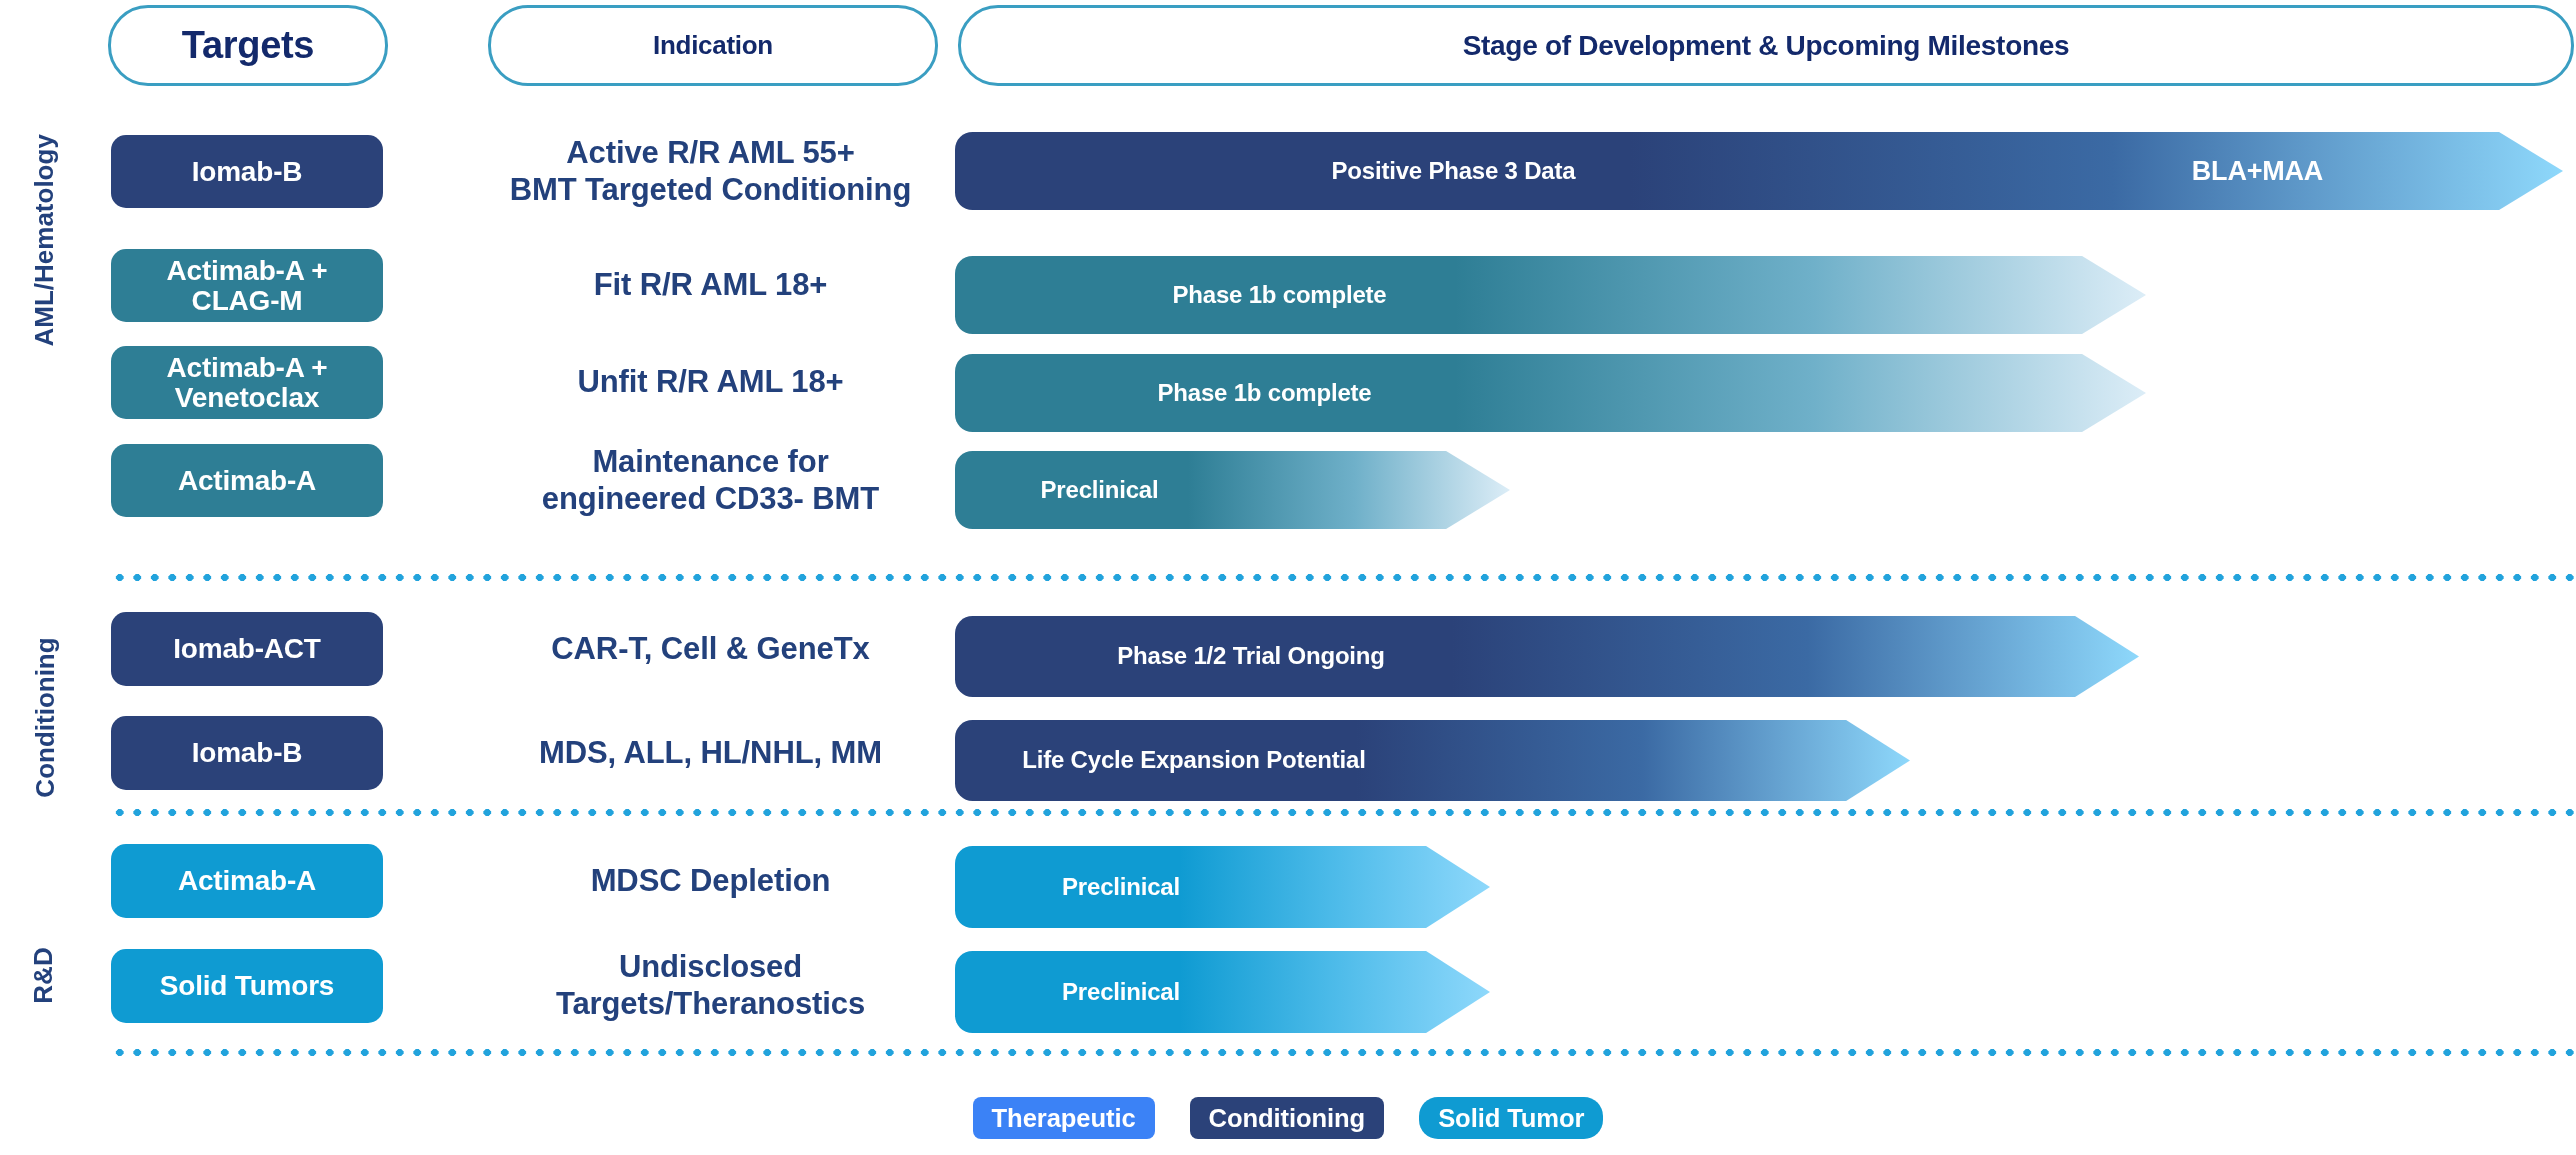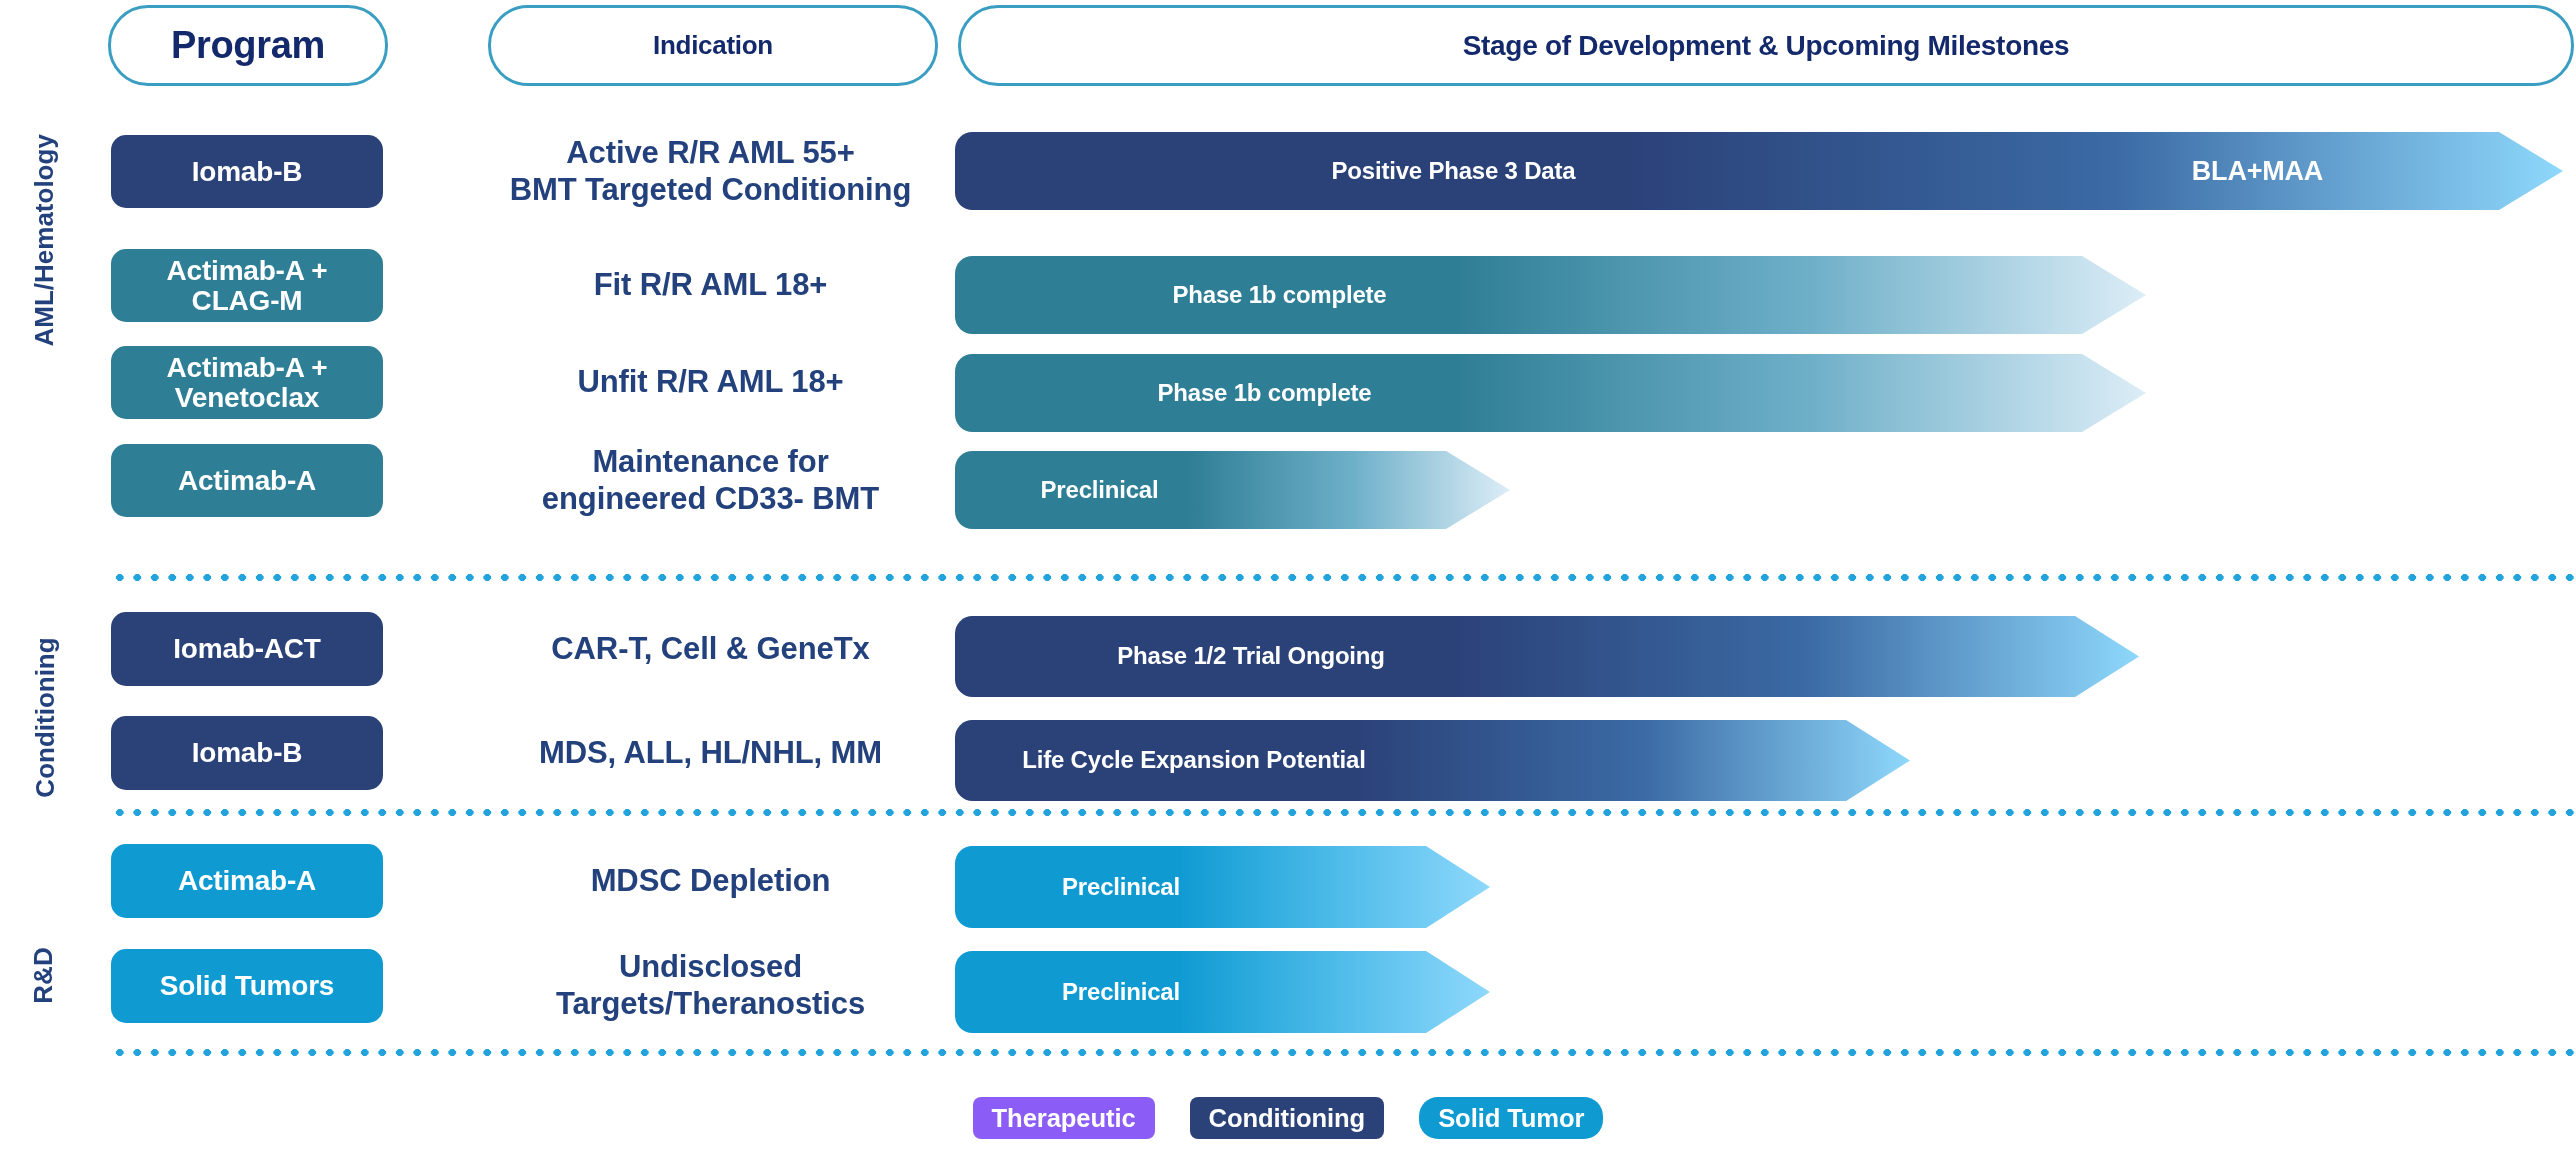--- a/index.html
+++ b/index.html
@@ -110,21 +110,21 @@
     padding:0 19px;
     letter-spacing:-0.1px;
   }
 </style>
 </head>
 <body>
 
 <div class="canvas">
 
   <div class="hdr" id="hdr-program">
-    <span>Program</span>
+    <span>Targets</span>
   </div>
   <div class="hdr" id="hdr-indication">
     <span>Indication</span>
   </div>
   <div class="hdr" id="hdr-stage">
     <span>Stage of Development &amp; Upcoming Milestones</span>
   </div>
 
   <div class="side-label" id="side-aml">AML/Hematology</div>
   <div class="side-label" id="side-cond">Conditioning</div>
@@ -310,21 +310,21 @@
           <span>Preclinical</span>
         </div>
       </div>
     </div>
 
   <div class="divider" style="top:574px"></div>
   <div class="divider" style="top:809px"></div>
   <div class="divider" style="top:1049px"></div>
 
   <div class="legend" id="legend-host">
-      <div class="legend-item" style="background: #8b5cf6;">
+      <div class="legend-item" style="background: #3b82f6;">
         <span>Therapeutic</span>
       </div>
       <div class="legend-item" style="background: rgb(43, 66, 121);">
         <span>Conditioning</span>
       </div>
       <div class="legend-item" style="background: rgb(15, 155, 210); border-radius: 19px;">
         <span>Solid Tumor</span>
       </div>
     </div>
 

